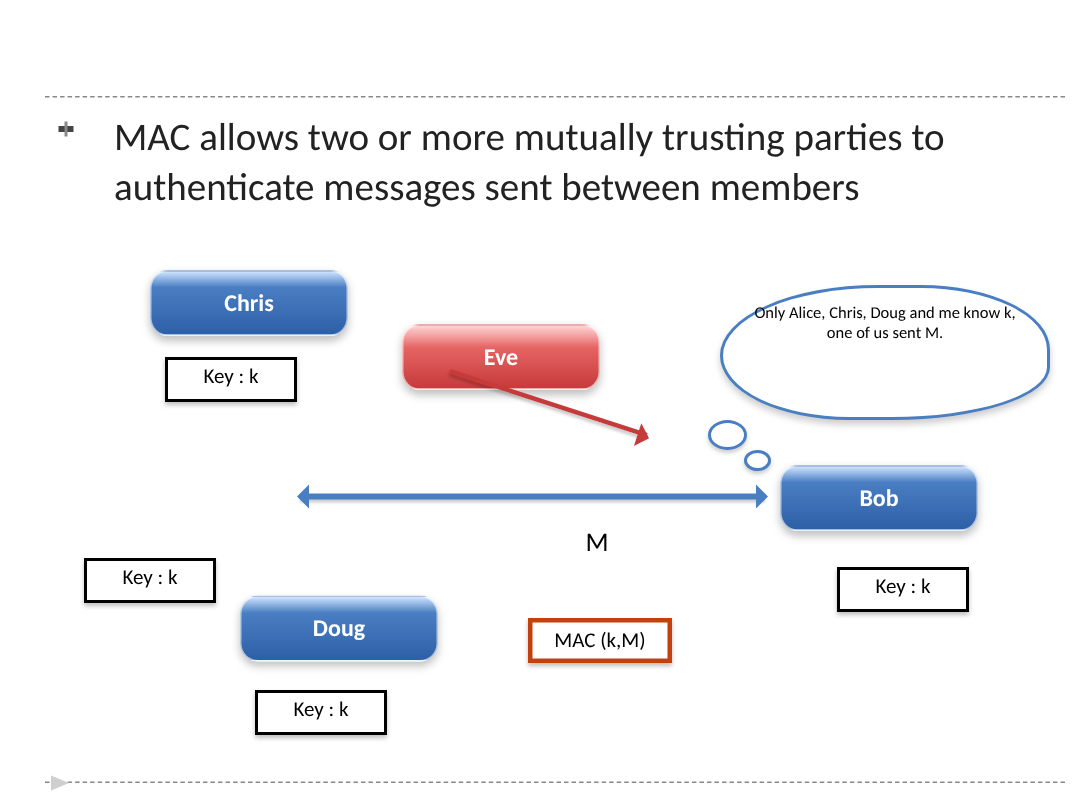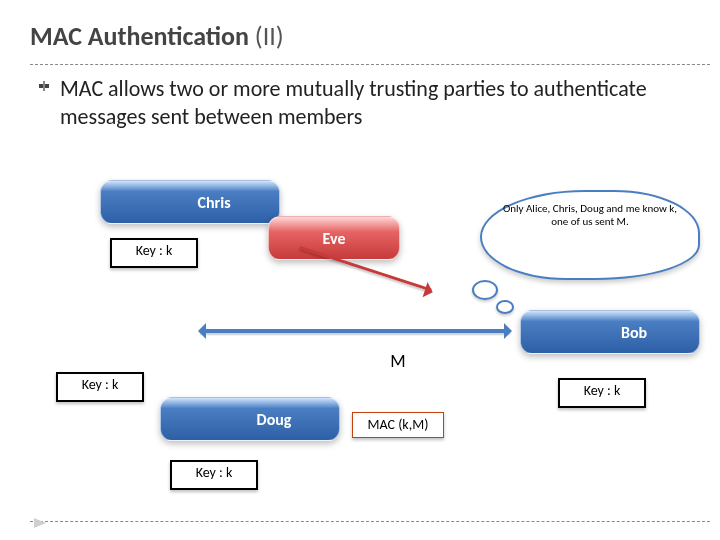--- a/index.html
+++ b/index.html
@@ -2,30 +2,30 @@
 <html><head>
 <meta charset="utf-8">
 <style>
   html,body{margin:0;padding:0;font-family:Calibri,Arial,sans-serif;background:#fff;}
   .slide{width:720px;height:540px;position:relative;overflow:hidden;}
   .title{position:absolute;left:30px;top:20px;font-size:26px;font-weight:bold;color:#444;}
   .title .dim{font-weight:normal;color:#555;}
   .dash1{position:absolute;left:30px;top:64px;right:10px;border-top:1px dashed #888;}
   .bullet{position:absolute;left:38px;top:80px;width:12px;height:12px;}
   .bullet svg{display:block;}
-  .body{position:absolute;left:60px;top:75px;right:30px;font-size:22px;color:#222;line-height:1.25;}
+  .body{position:absolute;left:76px;top:75px;right:30px;font-size:26px;color:#222;line-height:1.25;}
   .dash2{position:absolute;left:30px;bottom:18px;right:10px;border-top:1px dashed #888;}
   .tri{position:absolute;left:32px;bottom:6px;}
 
   .stage{position:absolute;left:0;top:160px;right:0;bottom:40px;}
 
   .node{position:absolute;border-radius:12px;color:#fff;font-weight:bold;
         text-align:center;display:flex;align-items:center;justify-content:center;
         box-shadow:0 3px 6px rgba(0,0,0,.25);border:1px solid rgba(255,255,255,.6);}
-  .blue{background:linear-gradient(#cfe4ff 0%,#4a7ec2 25%,#2d5fa6 100%);padding-left:48px;}
+  .blue{background:linear-gradient(#cfe4ff 0%,#4a7ec2 25%,#2d5fa6 100%);}
   .red {background:linear-gradient(#ffd6d6 0%,#e66464 35%,#c63a3a 100%);}
 
   .key{position:absolute;width:84px;height:26px;border:2px solid #000000;
        background:#fff;color:#000;font-size:14px;text-align:center;line-height:22px;
        box-shadow:0 2px 3px rgba(0,0,0,.25);}
 
   .thought{position:absolute;right:20px;top:30px;width:220px;height:90px;
            border:2px solid #4a7ec2;background:#fff;box-shadow:0 3px 5px rgba(0,0,0,.2);
            font-size:11px;color:#000;text-align:center;padding:10px 12px;box-sizing:border-box;
            border-radius:55% 45% 55% 45% / 60% 55% 45% 55%;}
@@ -39,33 +39,30 @@
          border:8px solid transparent;}
   .arrow::before{left:-10px;border-right-color:#4a7ec2;}
   .arrow::after{right:-10px;border-left-color:#4a7ec2;}
 
   .ev-arrow{position:absolute;height:0;border-top:3px solid #c63a3a;
             box-shadow:0 2px 2px rgba(0,0,0,.2);}
   .ev-arrow::after{content:"";position:absolute;right:-10px;top:-8px;
             border:8px solid transparent;border-left-color:#c63a3a;}
 
   .lblM{position:absolute;font-size:18px;text-align:center;}
-  .lblMAC{position:absolute;width:90px;height:24px;border:1px solid #c2410c;background:#fff;
+  .lblMAC{position:absolute;width:90px;height:24px;border:3px solid #c2410c;background:#fff;
           font-size:14px;text-align:center;line-height:24px;
           box-shadow:0 2px 3px rgba(0,0,0,.25);}
 
 </style>
 </head>
 <body>
 
 <div class="slide">
 
-  <div class="title">
-    <span>MAC Authentication </span><span class="dim">(II)</span>
-  </div>
   <div class="dash1"></div>
 
   <div class="bullet">
     <svg width="12" height="12">
         <line x1="1" y1="6" x2="11" y2="6" stroke="#444" stroke-width="4"></line>
         <line x1="6" y1="1" x2="6" y2="11" stroke="#888" stroke-width="2"></line>
       </svg>
   </div>
   <div class="body">MAC allows two or more mutually trusting parties to authenticate messages sent between members</div>
 

